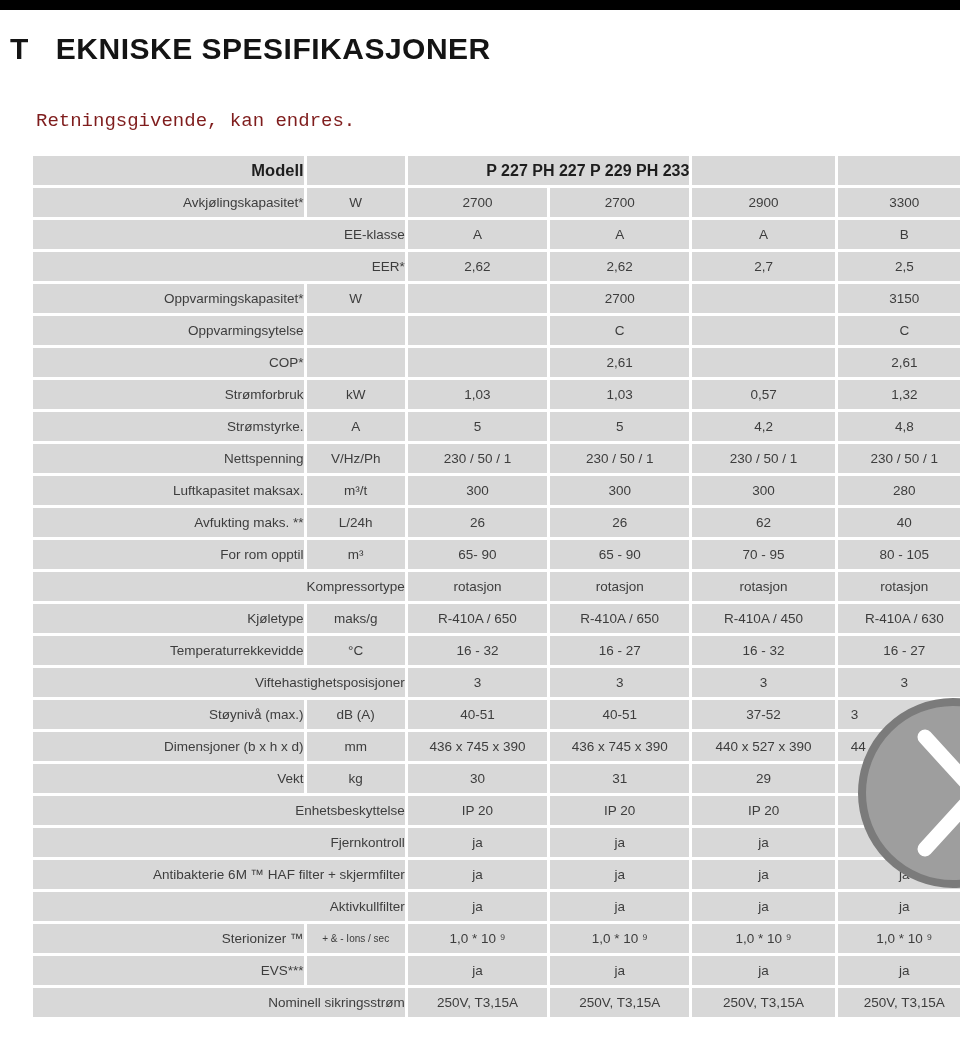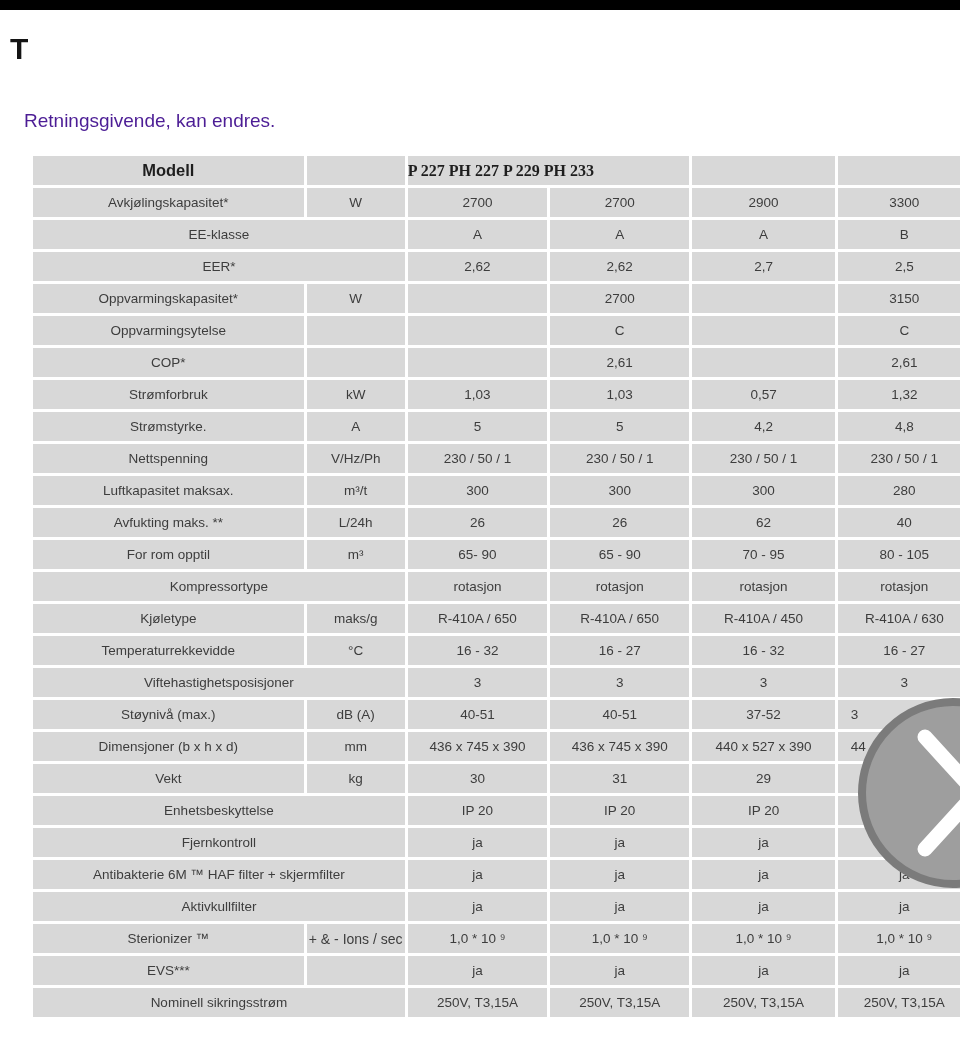--- a/index.html
+++ b/index.html
@@ -22,58 +22,59 @@
   }
   .topbar{width:100%;height:10px;background:var(--topbar);}
   .title{
     display:flex;align-items:baseline;
     margin:22px 0 0 10px;
     font-weight:bold;font-size:30px;color:var(--title);
     letter-spacing:0.5px;
   }
   .title .initial{margin-right:27px;}
   .subtitle{
-    margin:44px 0 0 24px;
-    font-size:19px;color:#4c1d95;
+    margin:44px 0 0 36px;
+    font-size:19px;color:#7f1d1d;font-family:Liberation Mono, monospace;
   }
   table.spec{
     border-collapse:separate;border-spacing:3px;
     table-layout:fixed;
     width:944px;
     margin:21px 0 0 30px;
   }
   table.spec td{
     background:var(--cell);
     height:29px;
     vertical-align:middle;
     font-size:13.5px;color:var(--text);
     white-space:nowrap;overflow:hidden;
     padding:0;
   }
-  td.label-cell{text-align:center;padding-left:12px;font-size:14.5px;}
+  td.label-cell{text-align:right;padding-left:12px;font-size:14.5px;}
   td.unit-cell{text-align:center;}
-  td.unit-cell.small{font-size:14px;}
+  td.unit-cell.small{font-size:10px;}
   td.value-cell{text-align:center;}
   td.value-cell.frag{text-align:left;padding-left:13px;}
   tr.head td{font-weight:bold;font-size:16px;color:#1e1e1e;}
   tr.head td.label-cell{font-size:16.5px;}
-  tr.head td.models-cell{text-align:left;font-family:Liberation Serif, serif;}
+  tr.head td.models-cell{text-align:right;}
   .overlay-btn{
     position:absolute;left:850px;top:690px;
     width:130px;height:210px;
     z-index:5;
   }
 </style>
 </head>
 <body>
 
 <div class="topbar"></div>
 
 <div class="title">
   <span class="initial">T</span>
+  <span>EKNISKE SPESIFIKASJONER</span>
 </div>
 
 <div class="subtitle">Retningsgivende, kan endres.</div>
 
 <table class="spec">
   <colgroup>
     <col style="width:270px">
       <col style="width:98px">
     <col style="width:139px">
       <col style="width:139px">

